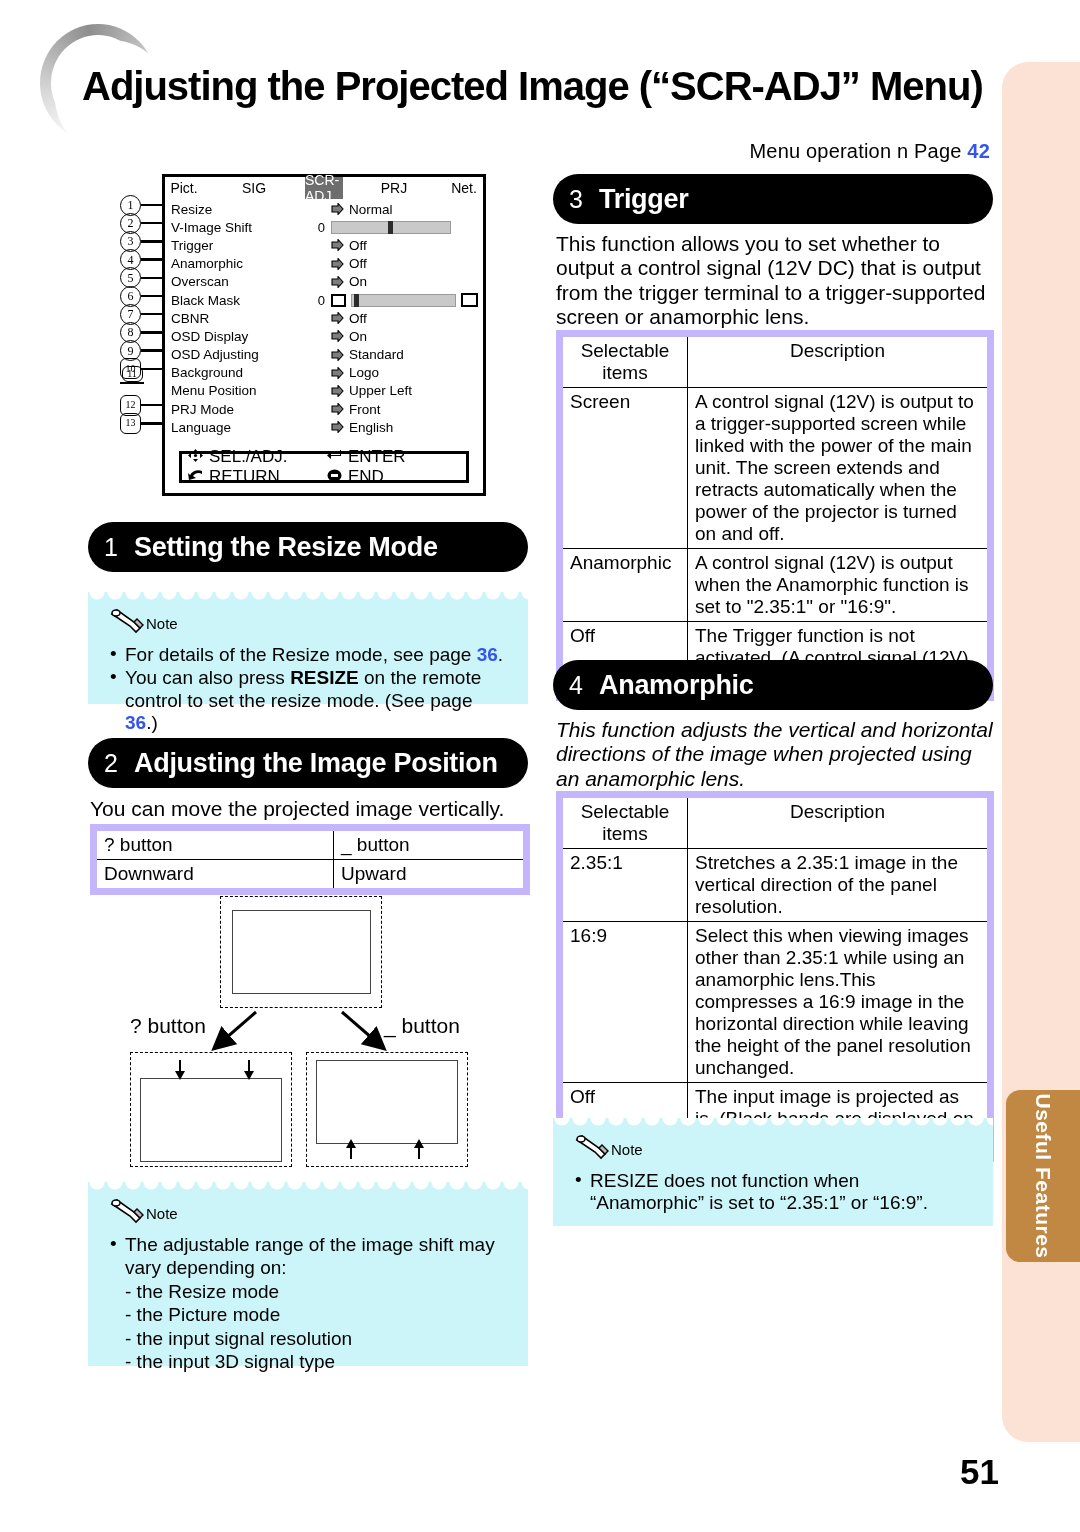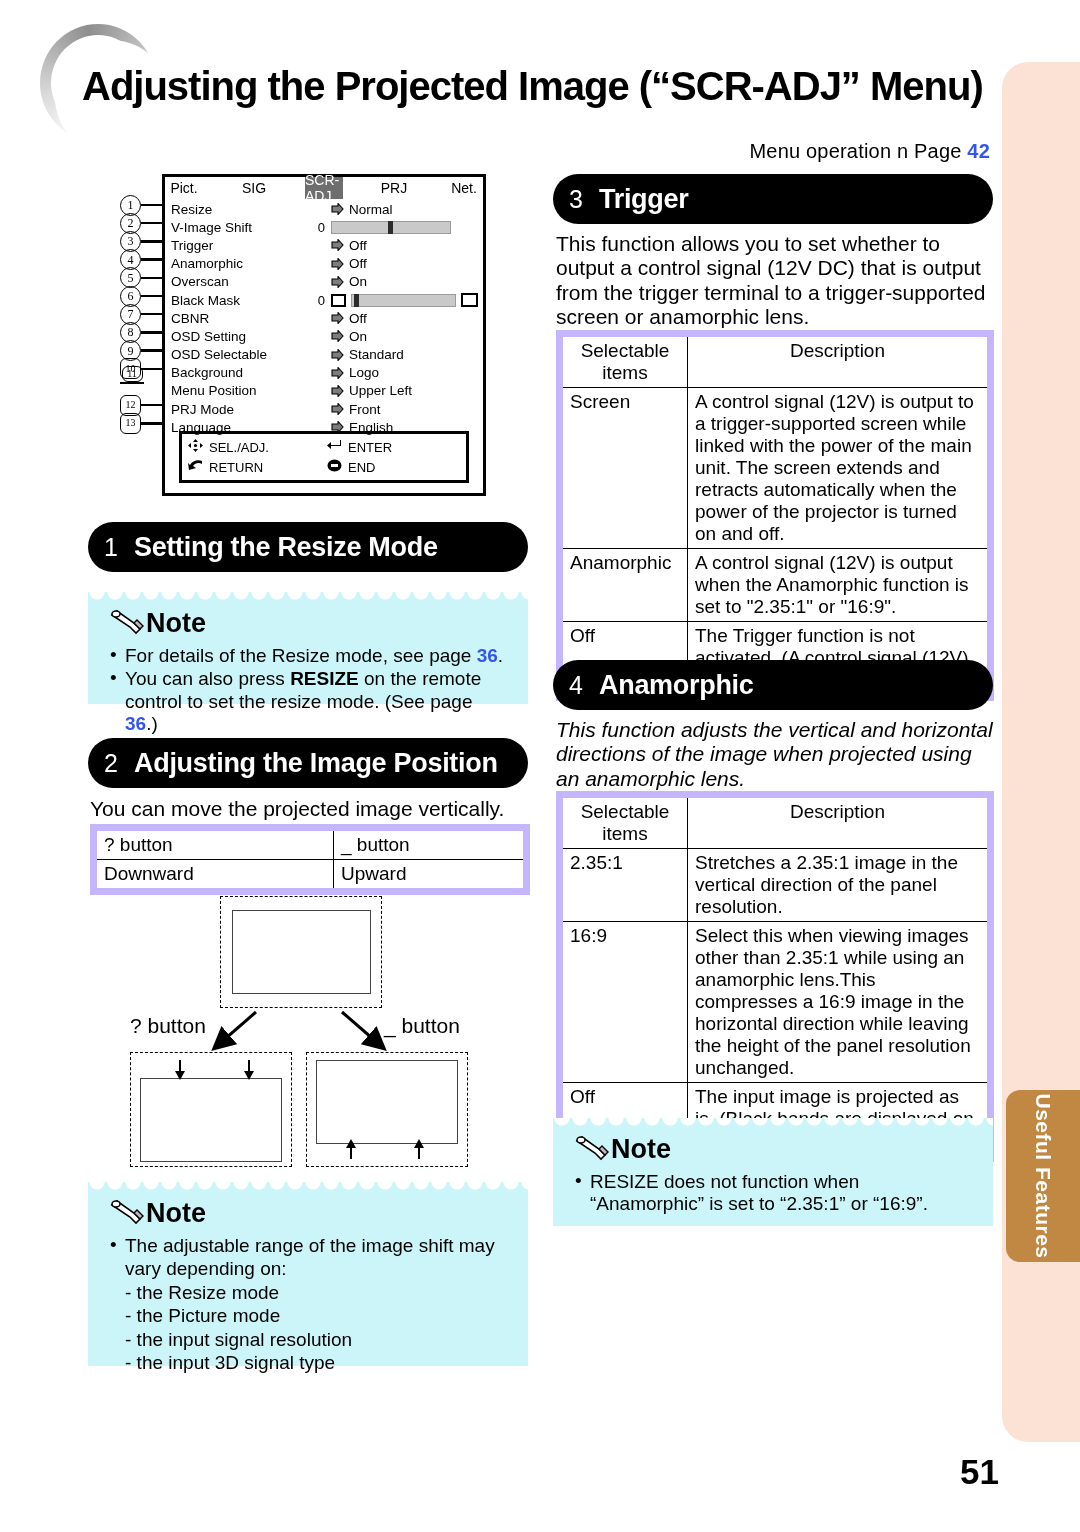--- a/index.html
+++ b/index.html
@@ -91,23 +91,23 @@
     position:relative;width:118px;height:11px;background:#c9c9c9;border:1px solid #9a9a9a;
   }
   .slider .knob{position:absolute;top:-1px;width:5px;height:13px;background:#2b2b2b;}
   .sq{width:17px;height:14px;border:2px solid #000;background:#fff;box-sizing:border-box;}
   .sq.small{width:15px;height:13px;border-width:2px;}
   .blackmask-bar{position:relative;width:103px;height:11px;background:#c9c9c9;border:1px solid #9a9a9a;}
   .blackmask-bar .knob{position:absolute;top:-1px;left:2px;width:5px;height:13px;background:#2b2b2b;}
 
   .osd-footer{
     position:absolute; left:14px; right:14px; bottom:10px;
-    border:3px solid #000; height:52px; box-sizing:border-box;
+    border:3px solid #000; height:32px; box-sizing:border-box;
     display:flex; flex-wrap:wrap; align-content:center;
-    font-size:13px; padding-left:6px;
+    font-size:17px; padding-left:6px;
   }
   .ftr-cell{width:50%;display:flex;align-items:center;gap:6px;height:20px;}
   .ftr-ico{font-size:13px;display:inline-block;width:15px;text-align:center;}
 
   
   .leaders{position:absolute;left:120px;top:174px;width:70px;height:322px;}
   .leadrow{position:absolute;left:0;display:flex;align-items:center;height:18.2px;}
   .cnum{
     width:19px;height:19px;border:1.6px solid #000;border-radius:50%;
     font-size:12px;display:flex;align-items:center;justify-content:center;
@@ -129,21 +129,21 @@
   .notebox{
     background:#ccf5fa; position:relative; padding:30px 18px 14px 22px;
     box-sizing:border-box;
   }
   .notebox::before{
     content:"";position:absolute;left:0;right:0;top:0;height:9px;
     background:
       radial-gradient(circle at 9px 0px, #ffffff 7px, rgba(255,255,255,0) 8px) 0 0/18px 9px repeat-x;
   }
   .note-hd{display:flex;align-items:center;gap:2px;margin:-14px 0 6px 0;}
-  .note-hd .lbl{font-weight:bold;font-size:27px;}
+  .note-hd .lbl{font-weight:normal;font-size:15px;}
   .note-ul{list-style:none;margin:0;padding:0;font-size:19px;line-height:1.18;}
   .note-ul li{position:relative;padding-left:15px;margin-bottom:1px;}
   .note-ul li::before{content:"•";position:absolute;left:0;top:-1px;}
   .note-ul li.sub::before{content:"";}
   .note-ul li.plain{padding-left:15px;}
   .bl{color:#3355ee;font-weight:bold;}
   .bold{font-weight:bold;}
 
   
   table.t{border-collapse:collapse;font-size:19px;}
@@ -326,33 +326,33 @@
           <div class="osd-val">
             <span class="arrowicon">
               <svg width="13" height="12" viewBox="0 0 13 12">
                 <path d="M1 3 H7 V0.5 L12 6 L7 11.5 V9 H1 Z" fill="#7d7d7d" stroke="#000" stroke-width="1.1"></path>
               </svg>
             </span>
             <span>Off</span>
           </div>
         </div>
         <div class="osd-row">
-          <div class="osd-label">OSD Setting</div>
+          <div class="osd-label">OSD Display</div>
           <div class="osd-mid"></div>
           <div class="osd-val">
             <span class="arrowicon">
               <svg width="13" height="12" viewBox="0 0 13 12">
                 <path d="M1 3 H7 V0.5 L12 6 L7 11.5 V9 H1 Z" fill="#7d7d7d" stroke="#000" stroke-width="1.1"></path>
               </svg>
             </span>
             <span>On</span>
           </div>
         </div>
         <div class="osd-row">
-          <div class="osd-label">OSD Selectable</div>
+          <div class="osd-label">OSD Adjusting</div>
           <div class="osd-mid"></div>
           <div class="osd-val">
             <span class="arrowicon">
               <svg width="13" height="12" viewBox="0 0 13 12">
                 <path d="M1 3 H7 V0.5 L12 6 L7 11.5 V9 H1 Z" fill="#7d7d7d" stroke="#000" stroke-width="1.1"></path>
               </svg>
             </span>
             <span>Standard</span>
           </div>
         </div>

